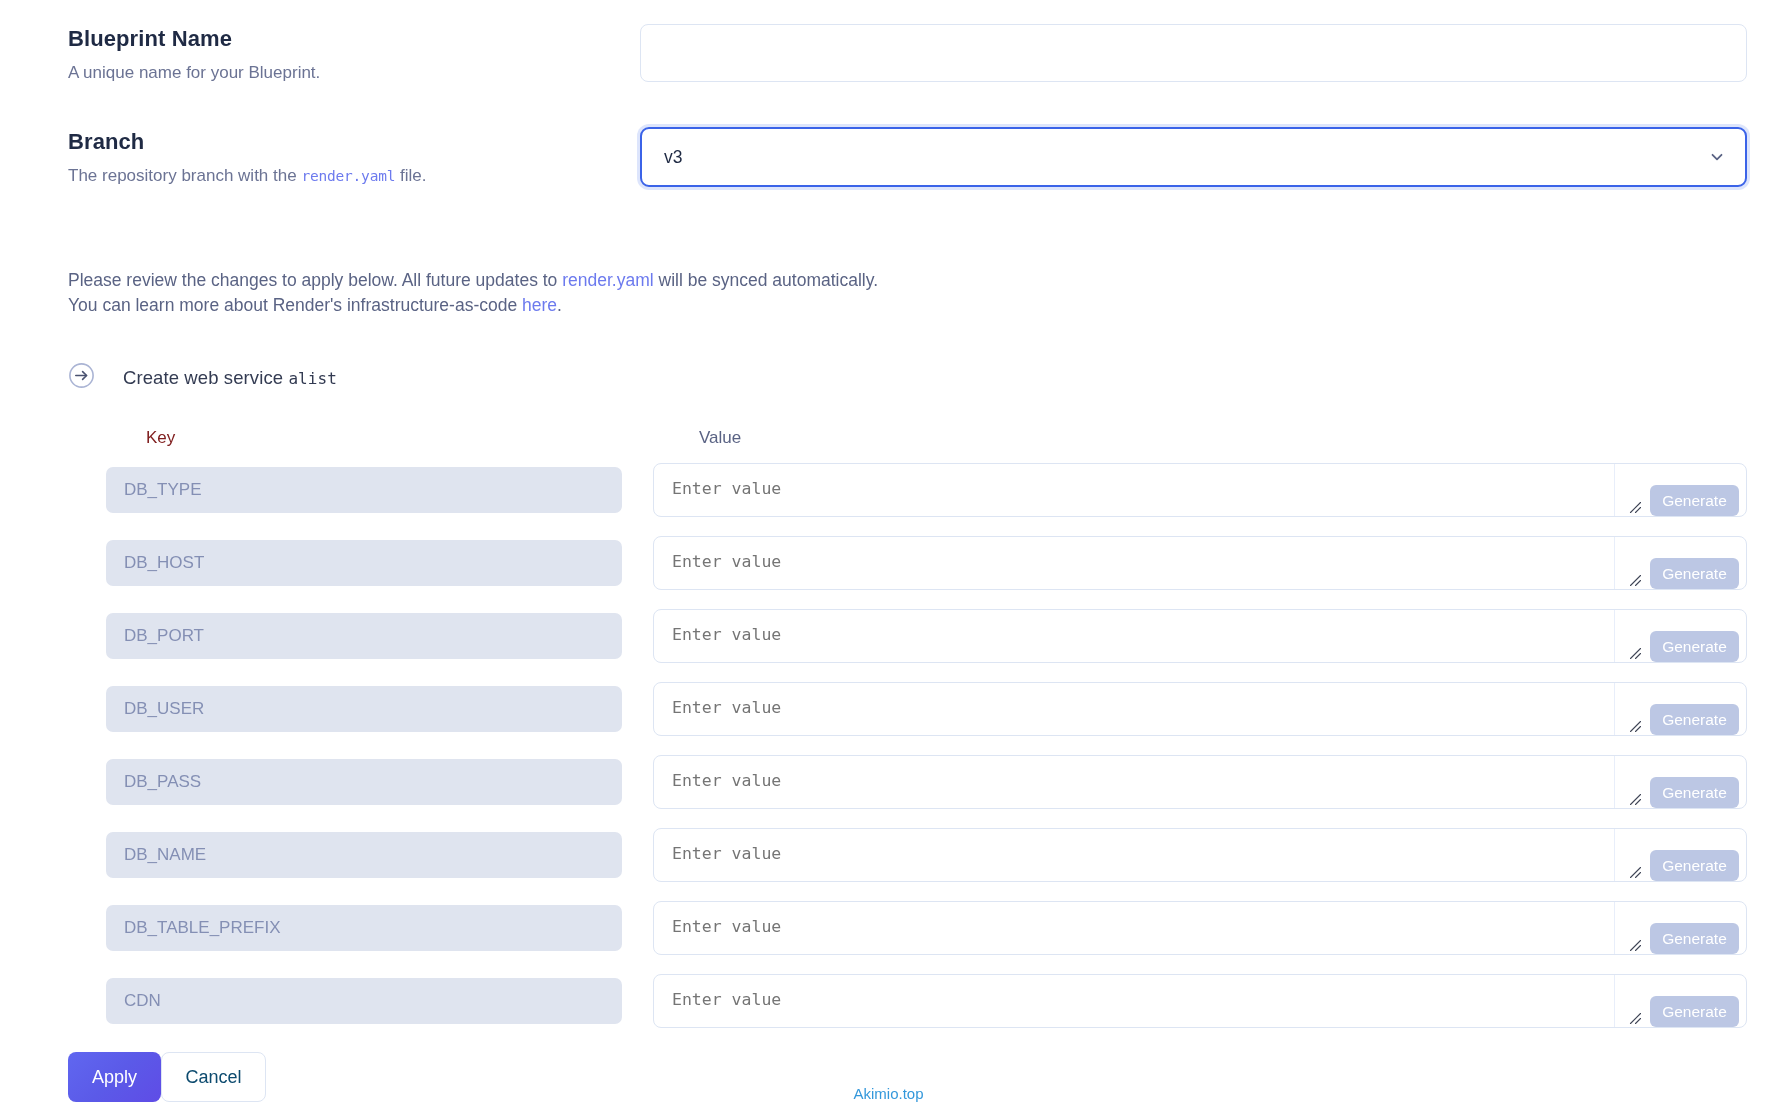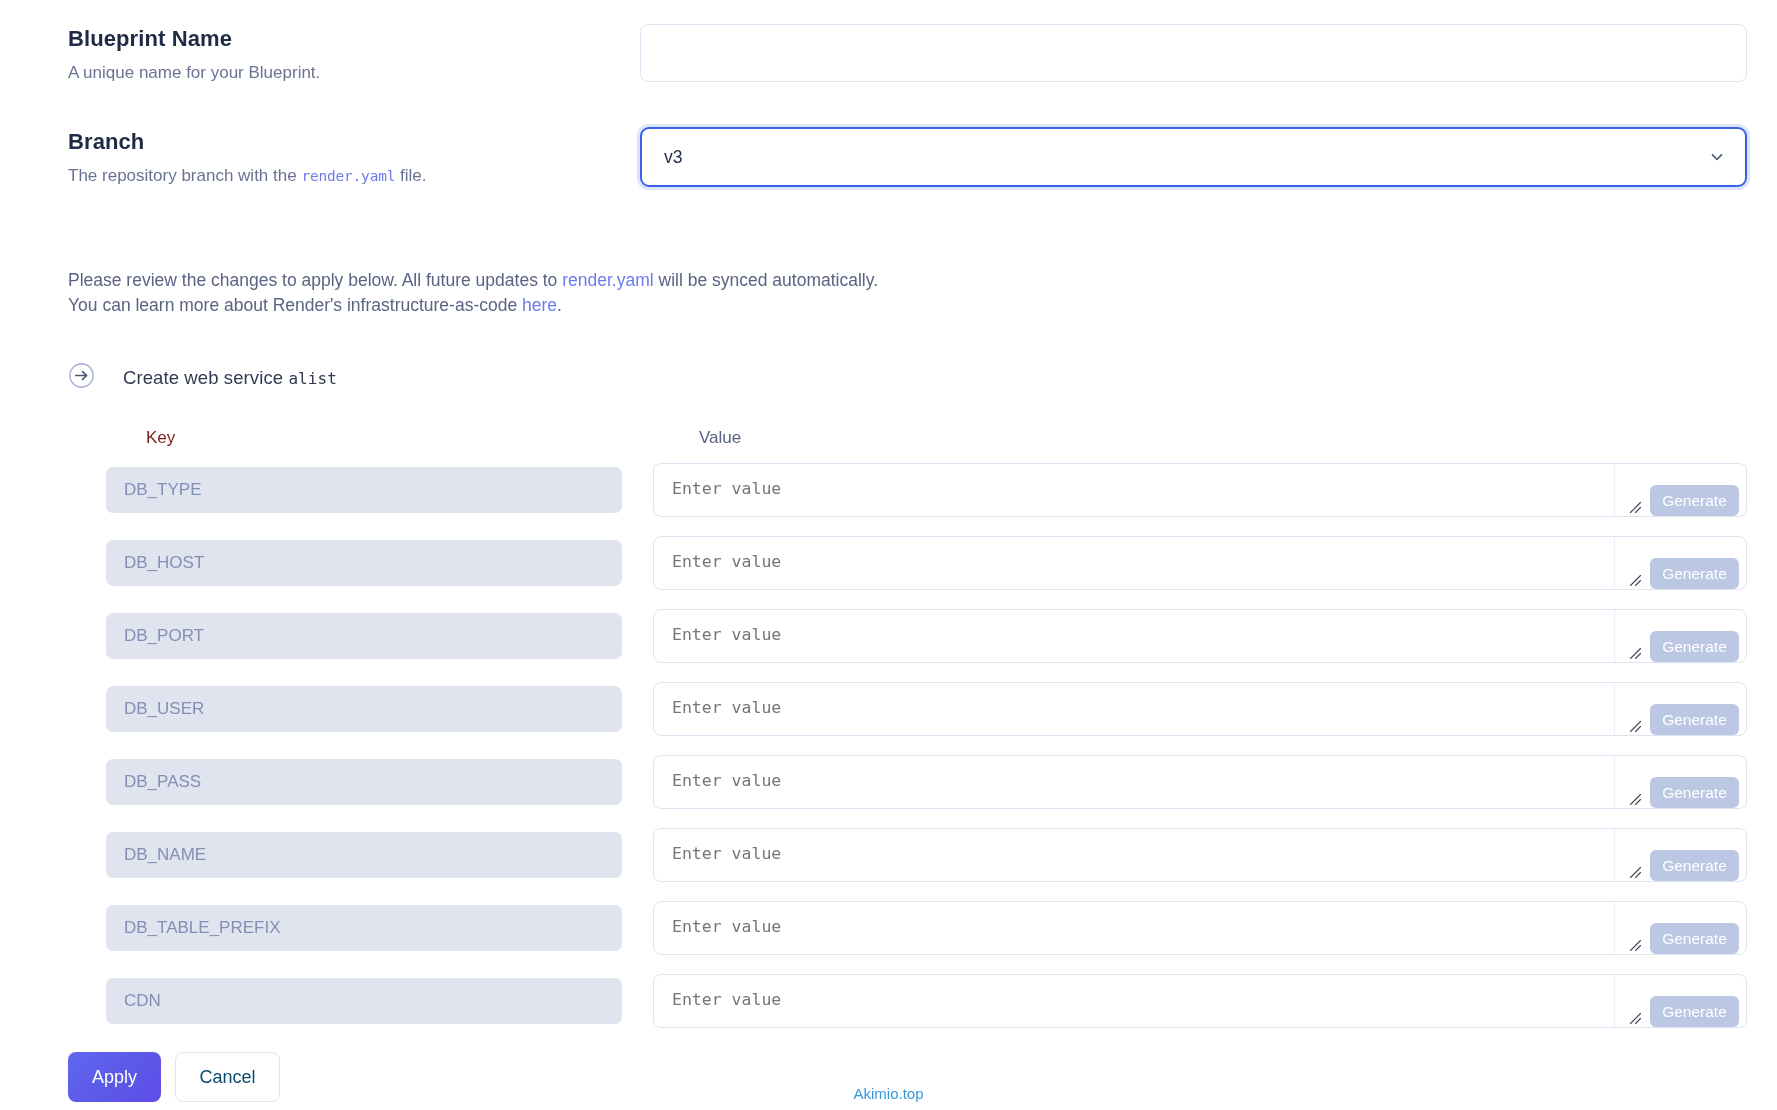--- a/index.html
+++ b/index.html
@@ -222,21 +222,20 @@
     line-height: 1;
     white-space: nowrap;
   }
 
   
   .footer-actions {
     position: absolute;
     left: 68px;
     top: 1052px;
     display: flex;
-    gap: 14px;
   }
   .btn-apply {
     background: linear-gradient(135deg, #6067f0 0%, #5b5ae8 50%, #5f4ce6 100%);
     color: #ffffff;
     border: none;
     border-radius: 8px;
     font-size: 18px;
     width: 93px;
     height: 50px;
     font-family: "Liberation Sans", sans-serif;

